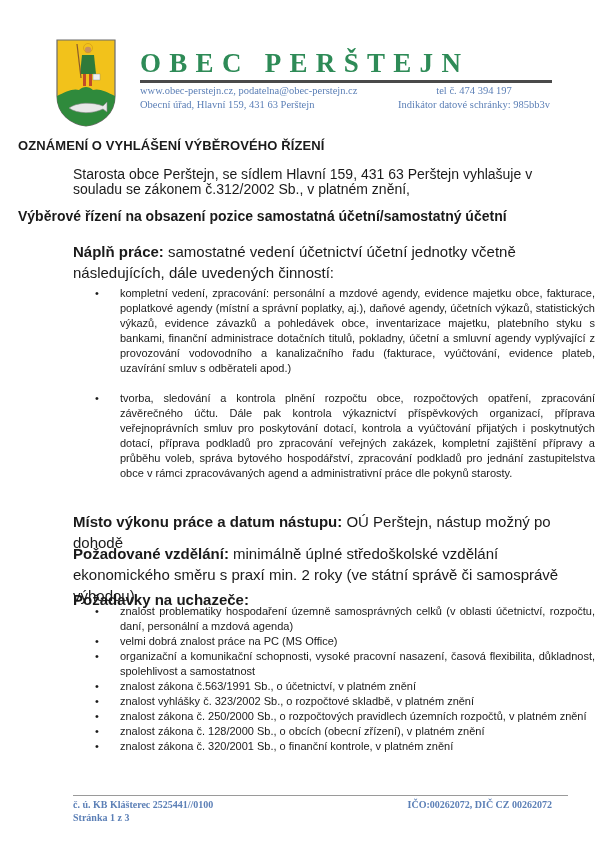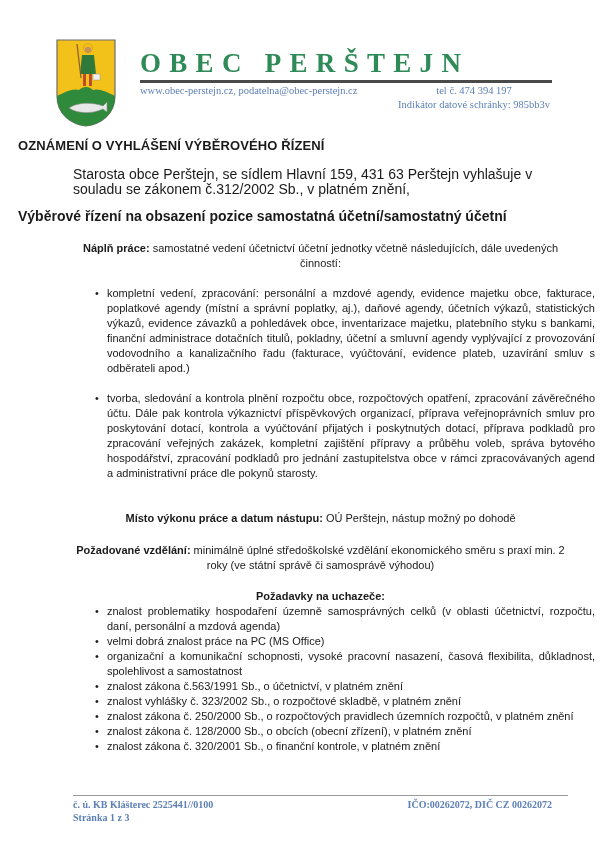--- a/index.html
+++ b/index.html
@@ -37,32 +37,32 @@
     .intro {
       position: absolute; left: 55px; top: 167px; width: 495px;
       font-size: 14px; line-height: 15px;
     }
     .subtitle {
       position: absolute; left: 0; width: 605px; top: 208px; text-align: left;
       font-weight: bold; font-size: 14px;
     }
     .para {
       position: absolute; left: 55px; width: 495px;
-      font-size: 11px; line-height: 15px; text-align: center;
+      font-size: 15px; line-height: 21px;
     }
     .para b { font-weight: bold; }
     .bullets { position: absolute; left: 55px; width: 522px; margin: 0; padding: 0; list-style: none; }
     .bullets li {
       position: relative; padding-left: 23px; font-size: 11px; line-height: 15px;
       text-align: justify;
     }
     .bullets li .dot {
       position: absolute; left: 22px; top: 0; font-size: 11px;
     }
-    .bullets li .txt { display: block; margin-left: 11px; }
+    .bullets li .txt { display: block; margin-left: 24px; }
     .bullets.spaced li { margin-bottom: 15px; }
     .bullets.tight li { margin-bottom: 0; }
 
     
     .footer-rule {
       position: absolute; left: 55px; top: 795px; width: 495px; height: 1px; background: #9a9a9a;
     }
     .footer {
       position: absolute; font-family: "Liberation Serif", "DejaVu Serif", serif;
       font-weight: bold; font-size: 10px; color: #5b7fb6; line-height: 13px; white-space: nowrap;
@@ -87,20 +87,21 @@
     <rect x="28" y="36" width="3" height="12" fill="#c04a2a"></rect>
     <rect x="34" y="36" width="3" height="12" fill="#c04a2a"></rect>
     <line x1="22" y1="6" x2="26" y2="40" stroke="#8a5a2a" stroke-width="1.2"></line>
     <rect x="38" y="36" width="7" height="6" fill="#f0f0f0" stroke="#888" stroke-width="0.4"></rect>
   </svg>
 
   <div class="brand">OBEC PERŠTEJN</div>
   <div class="header-rule"></div>
   <div class="contact left">
     <div>www.obec-perstejn.cz, podatelna@obec-perstejn.cz</div>
+    <div>Obecní úřad, Hlavní 159, 431 63  Perštejn</div>
   </div>
   <div class="contact right">
     <div>tel č. 474 394 197</div>
     <div>Indikátor datové schránky: 985bb3v</div>
   </div>
 
   <div class="doc-title">OZNÁMENÍ O VYHLÁŠENÍ VÝBĚROVÉHO ŘÍZENÍ</div>
   <div class="intro">Starosta obce Perštejn, se sídlem Hlavní 159, 431 63 Perštejn vyhlašuje v souladu se zákonem č.312/2002 Sb., v platném znění,</div>
   <div class="subtitle">Výběrové řízení na obsazení pozice samostatná účetní/samostatný účetní</div>
 

